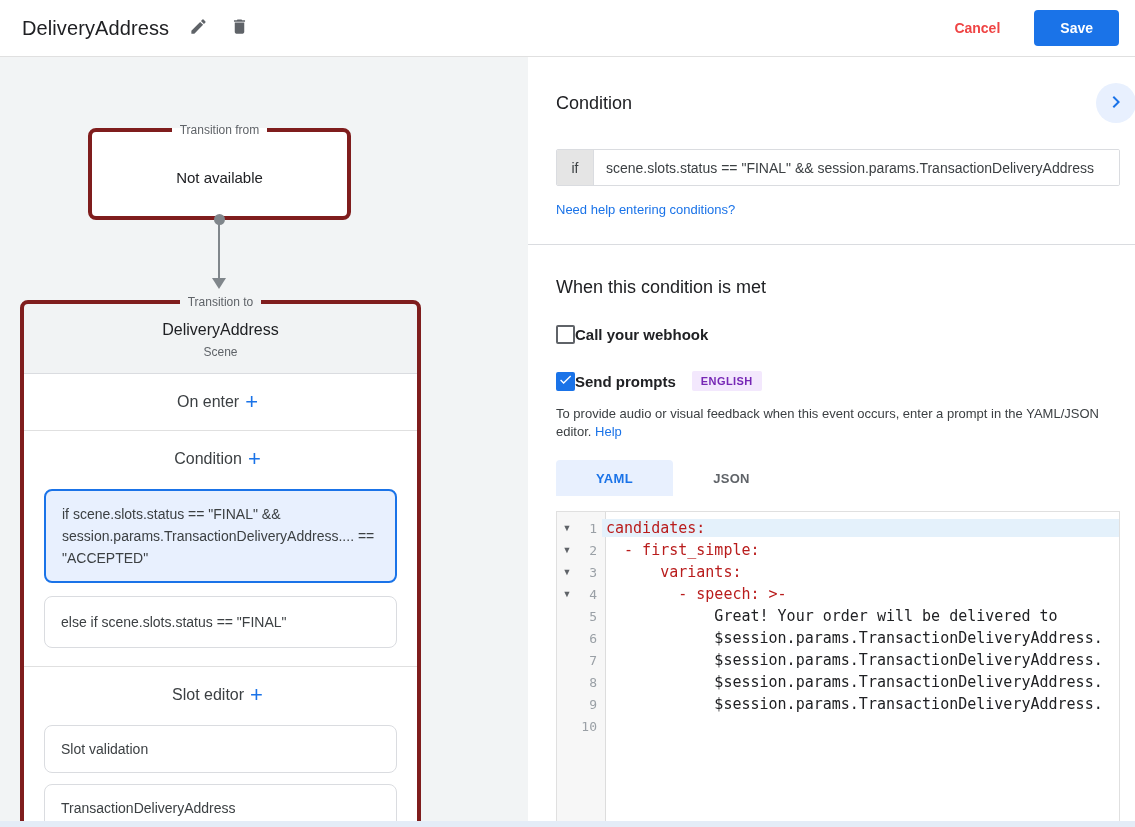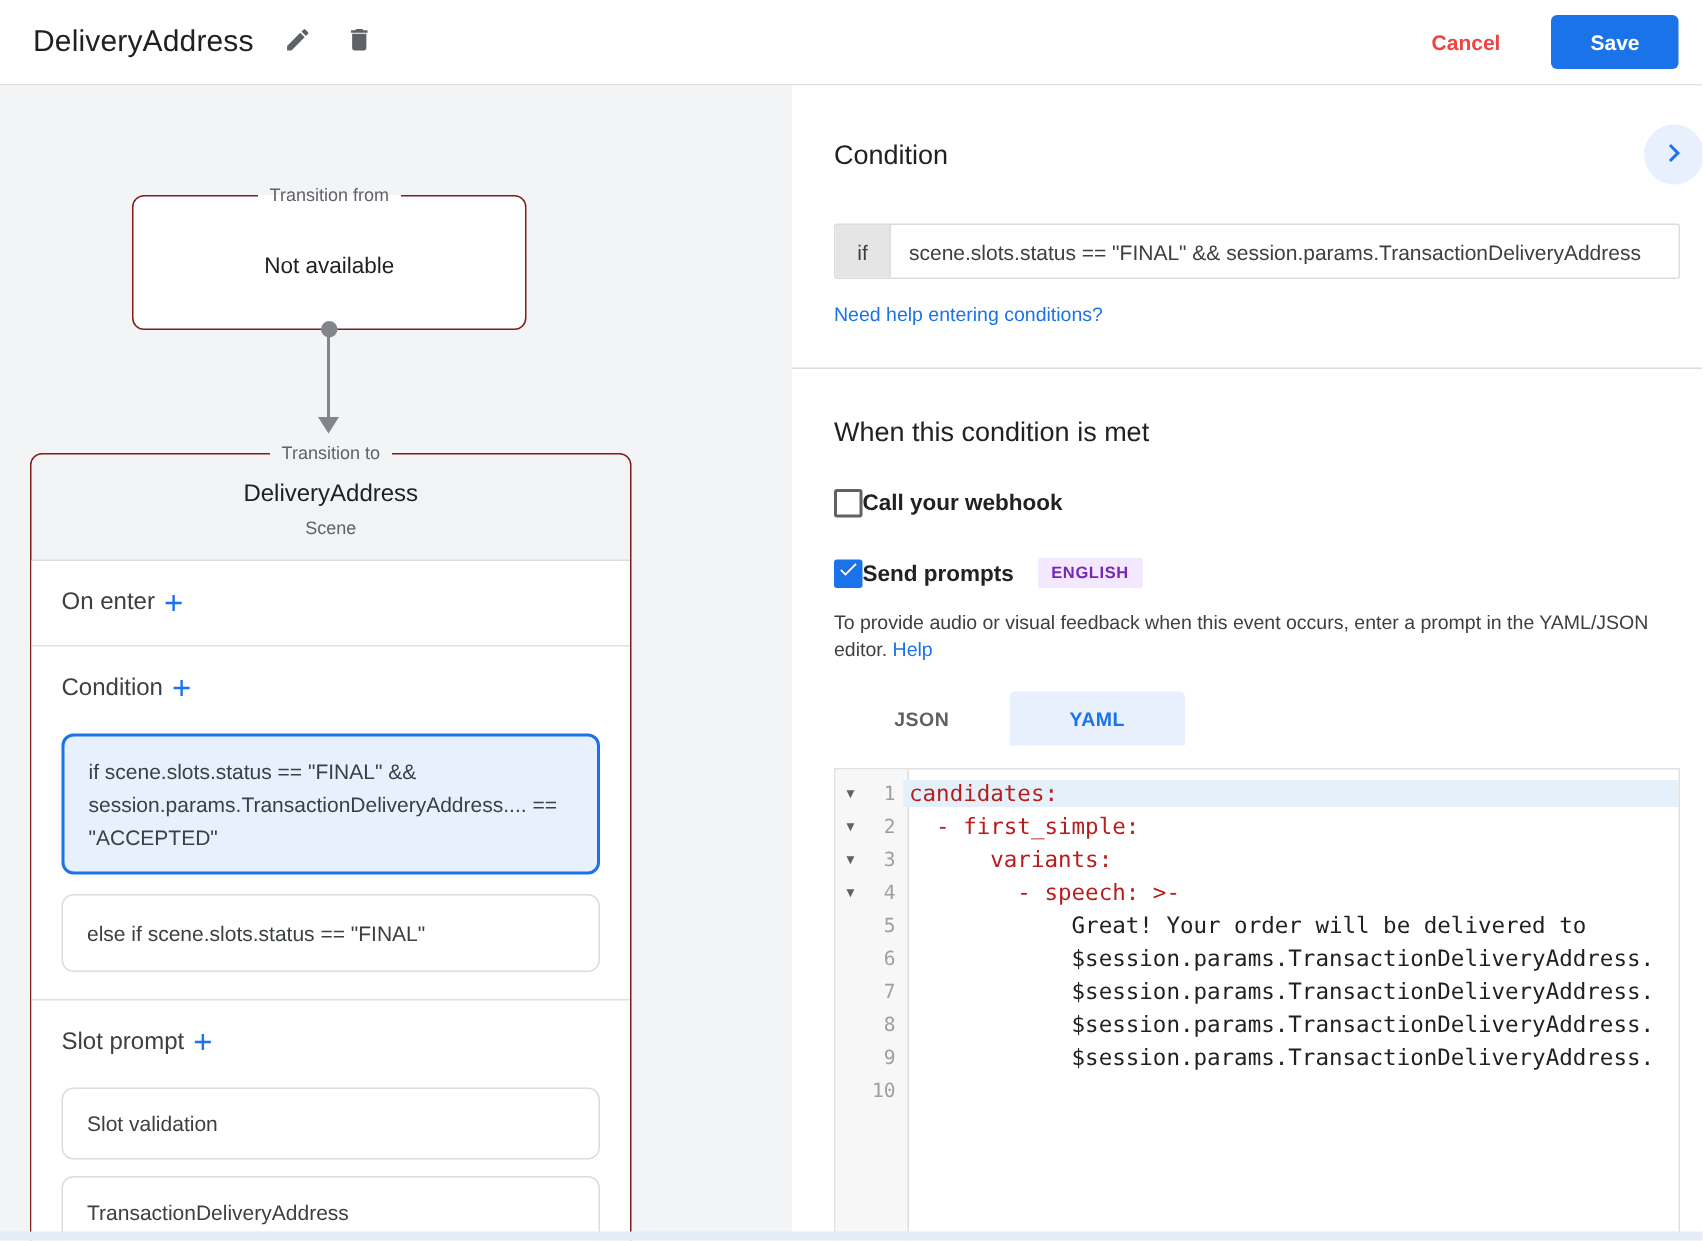--- a/index.html
+++ b/index.html
@@ -17,37 +17,37 @@
     font-family:"Liberation Sans", sans-serif; padding:8px 16px; cursor:pointer; margin-right:18px; }
   .btn-primary { background:#1a73e8; border:none; color:#fff; font-size:14px; font-weight:700;
     font-family:"Liberation Sans", sans-serif; padding:10px 26px; border-radius:4px; cursor:pointer; }
 
   
   .main { display:flex; height:770px; }
   .left-panel { width:528px; background:#f2f4f5; position:relative; overflow:hidden; flex:none; }
   .right-panel { flex:1; background:#fff; padding:26px 15px 0 28px; position:relative; overflow:hidden; }
 
   
-  fieldset { border:1px solid #7f1d1d; border-radius:8px; }
+  fieldset { border:4px solid #7f1d1d; border-radius:8px; }
   fieldset legend { margin:0 auto; text-align:center; padding:0 8px; font-size:12px; color:#5f6368; }
   .from-box { position:absolute; left:88px; top:66px; width:263px; height:97px; background:#fff; }
   .from-box .from-content { text-align:center; font-size:15px; color:#202124; margin-top:32px; }
 
   .connector-dot { position:absolute; left:214px; top:157px; width:11px; height:11px;
     border-radius:50%; background:#80868b; }
   .connector-line { position:absolute; left:218px; top:166px; width:2px; height:56px; background:#80868b; }
   .connector-arrow { position:absolute; left:212px; top:221px; width:0; height:0;
     border-left:7px solid transparent; border-right:7px solid transparent; border-top:11px solid #80868b; }
 
   .to-card { position:absolute; left:20px; top:238px; width:401px; background:#f1f3f4; }
   .to-header { padding:12px 0 14px; text-align:center; border-bottom:1px solid #dadce0; }
   .to-header .scene-name { font-size:16px; color:#202124; }
   .to-header .scene-type { font-size:12px; color:#5f6368; margin-top:6px; }
   .card-body { background:#fff; border-radius:0 0 8px 8px; }
-  .section-row { display:flex; align-items:center; justify-content:flex-start;
+  .section-row { display:flex; align-items:center; justify-content:center;
     padding:0 20px; height:56px; }
   .section-row .section-label { font-size:16px; color:#3c4043; }
   .plus-btn { background:none; border:none; color:#1a73e8; font-size:22px; font-weight:400;
     cursor:pointer; line-height:20px; padding:2px 6px; }
   .section-divider { border-top:1px solid #e0e0e0; }
   .cards-wrap { padding:2px 20px 18px; }
   .cond-card { border-radius:8px; font-size:14px; color:#3c4043; line-height:22px;
     padding:12px 16px; overflow-wrap:break-word; cursor:pointer; }
   .cond-card.selected { background:#e8f0fe; border:2px solid #1a73e8; margin-bottom:13px; }
   .cond-card.plain { background:#fff; border:1px solid #dadce0; padding:14px 16px; }
@@ -163,21 +163,21 @@
           <span class="section-label">Condition</span>
           <button class="plus-btn"><span>+</span></button>
         </div>
         <div class="cards-wrap">
           <div class="cond-card selected">if scene.slots.status == "FINAL" &amp;&amp; session.params.TransactionDeliveryAddress.... == "ACCEPTED"</div>
           <div class="cond-card plain">else if scene.slots.status == "FINAL"</div>
         </div>
         <div class="section-divider"></div>
 
         <div class="section-row">
-          <span class="section-label">Slot prompt</span>
+          <span class="section-label">Slot editor</span>
           <button class="plus-btn"><span>+</span></button>
         </div>
         <div class="cards-wrap">
           <div class="slot-card">Slot validation</div>
           <div class="slot-card" style="margin-bottom:2px;">TransactionDeliveryAddress</div>
         </div>
 
       </div>
     </fieldset>
   </div>
@@ -221,22 +221,22 @@
       </div>
       <span class="check-label">Send prompts</span>
       <span class="lang-badge">ENGLISH</span>
     </div>
 
     <div class="prompt-desc"><span>To provide audio or visual feedback when this event occurs, enter a prompt in the YAML/JSON editor.</span>
       <a class="inline-link">Help</a>
     </div>
 
     <div class="tabs">
+      <div class="tab active">YAML</div>
       <div class="tab inactive">JSON</div>
-      <div class="tab active">YAML</div>
     </div>
 
     <div class="editor">
       <div class="gutter-bg"></div>
       <div class="code-lines">
         <div class="cm-line key active">
           <span class="fold-cell">▼</span>
           <span class="num-cell">1</span>
           <span class="code-cell">candidates:</span>
         </div>

